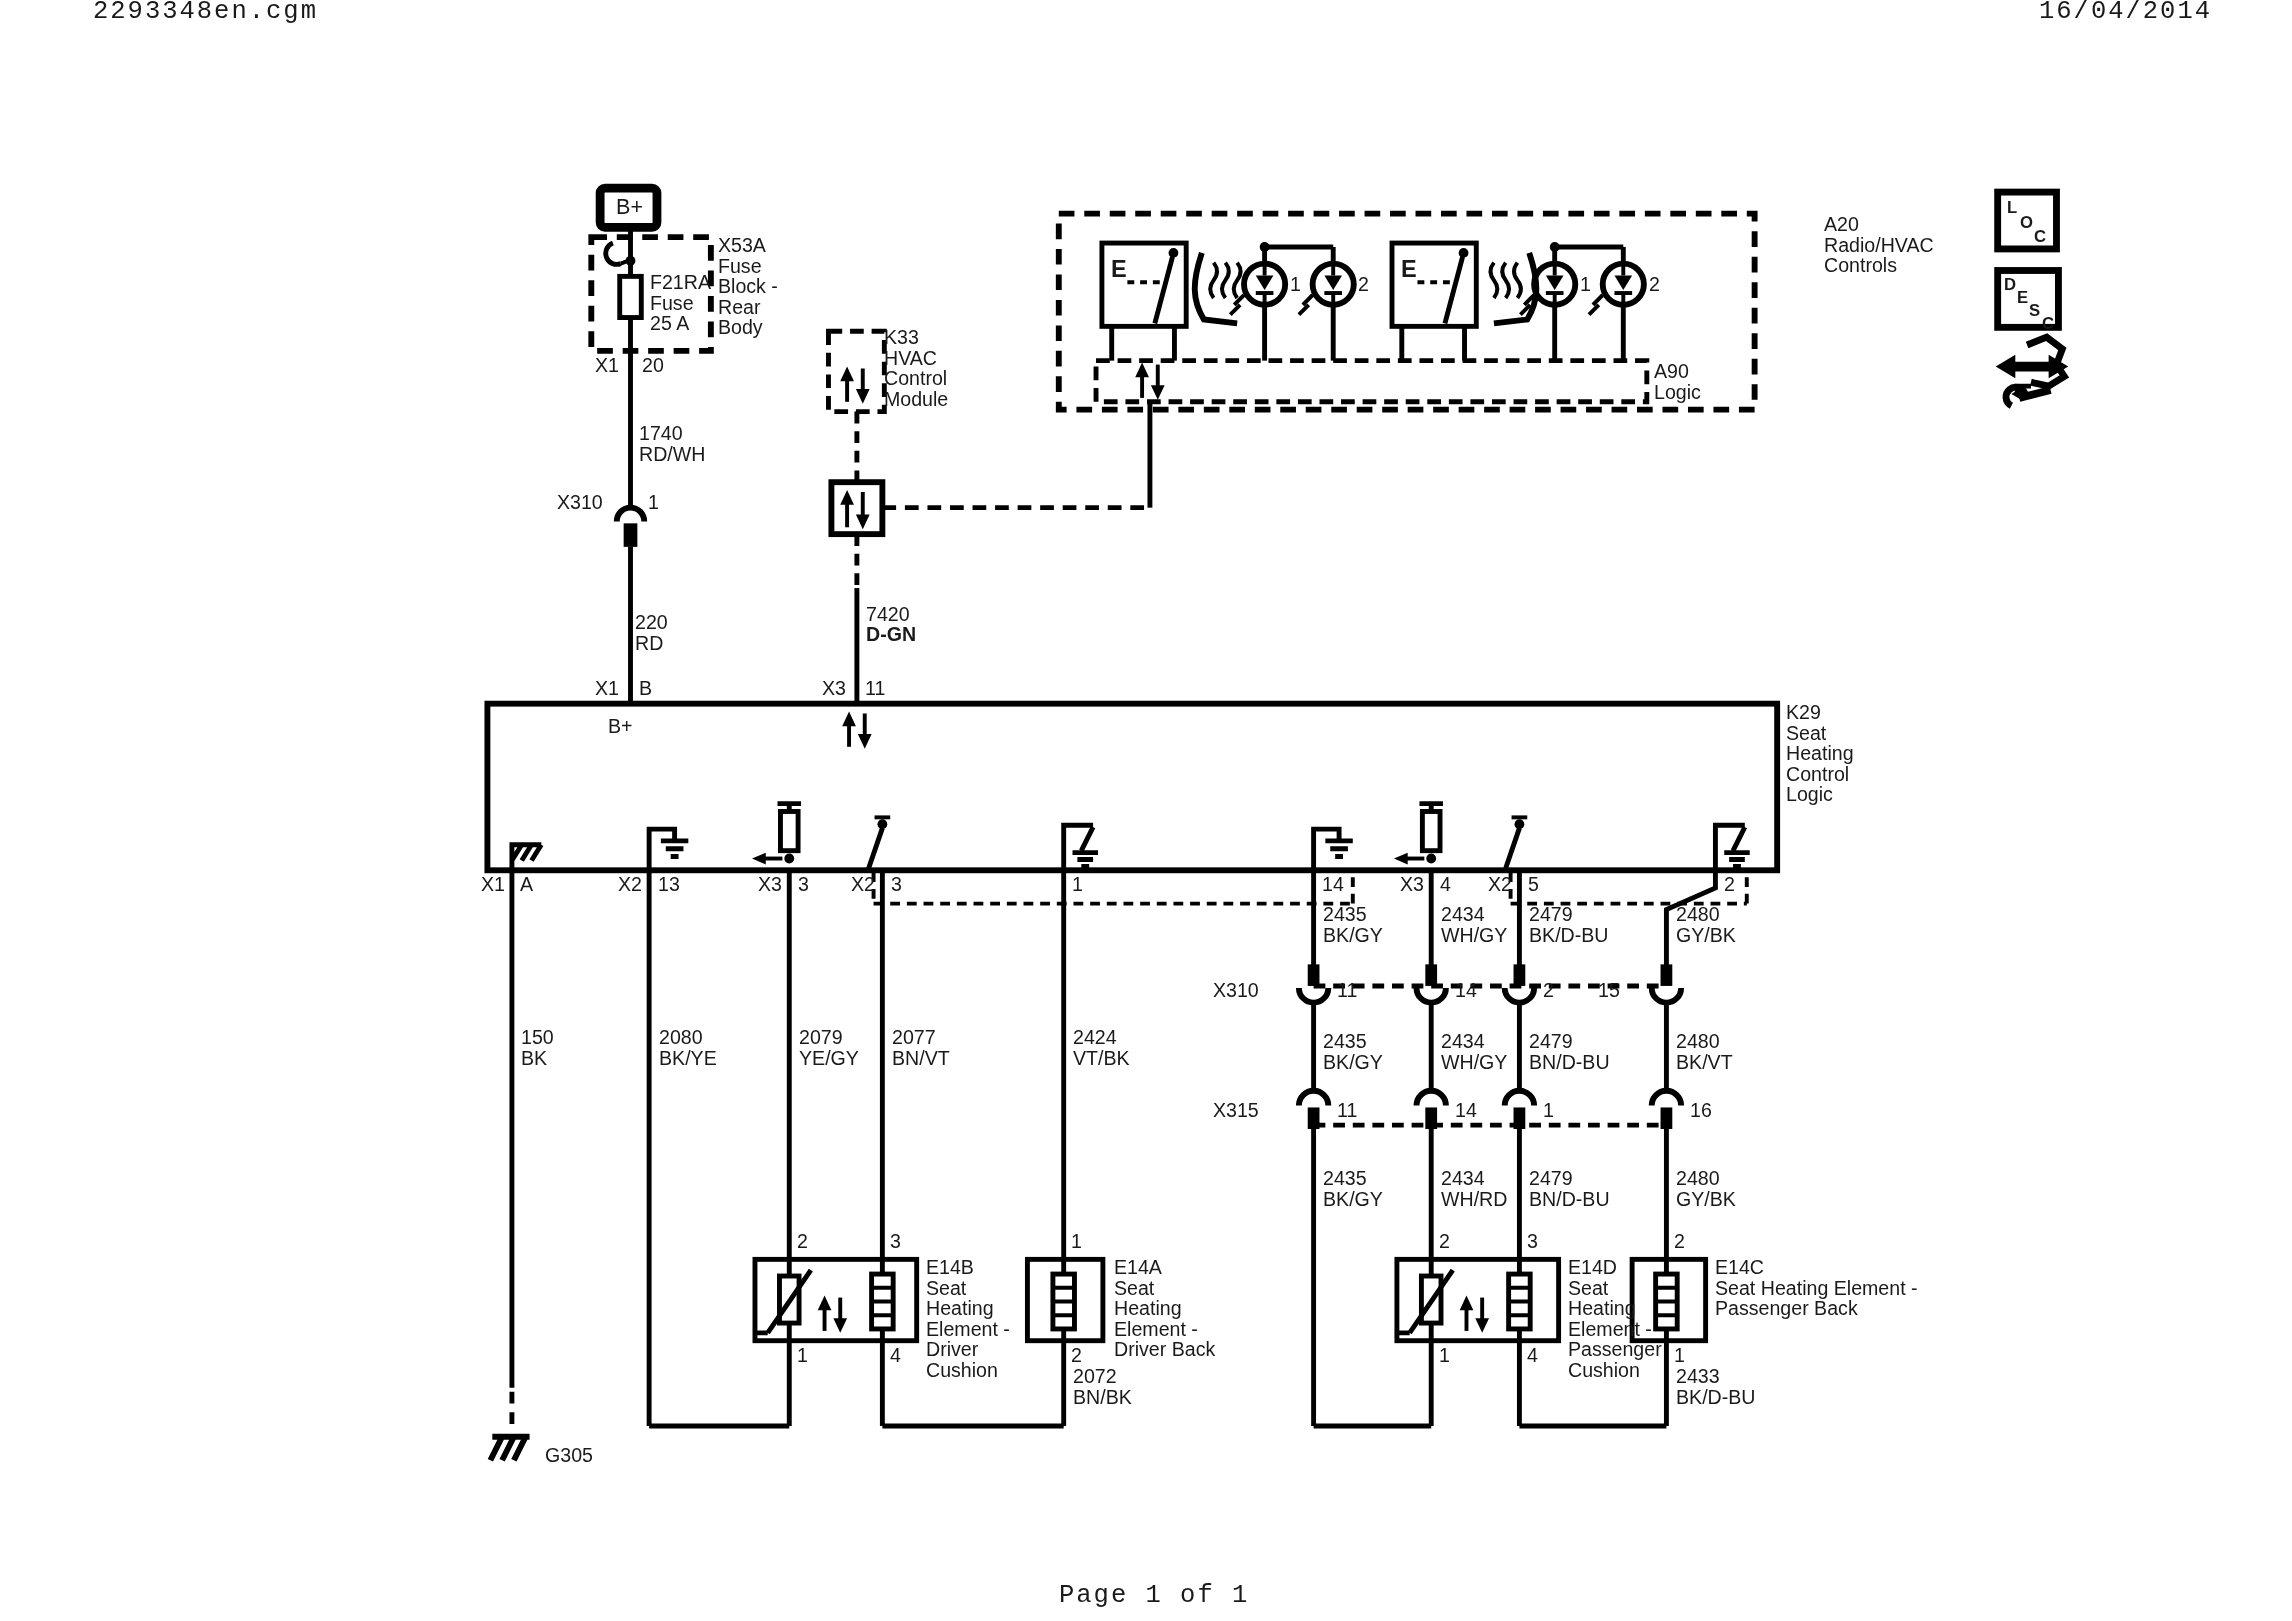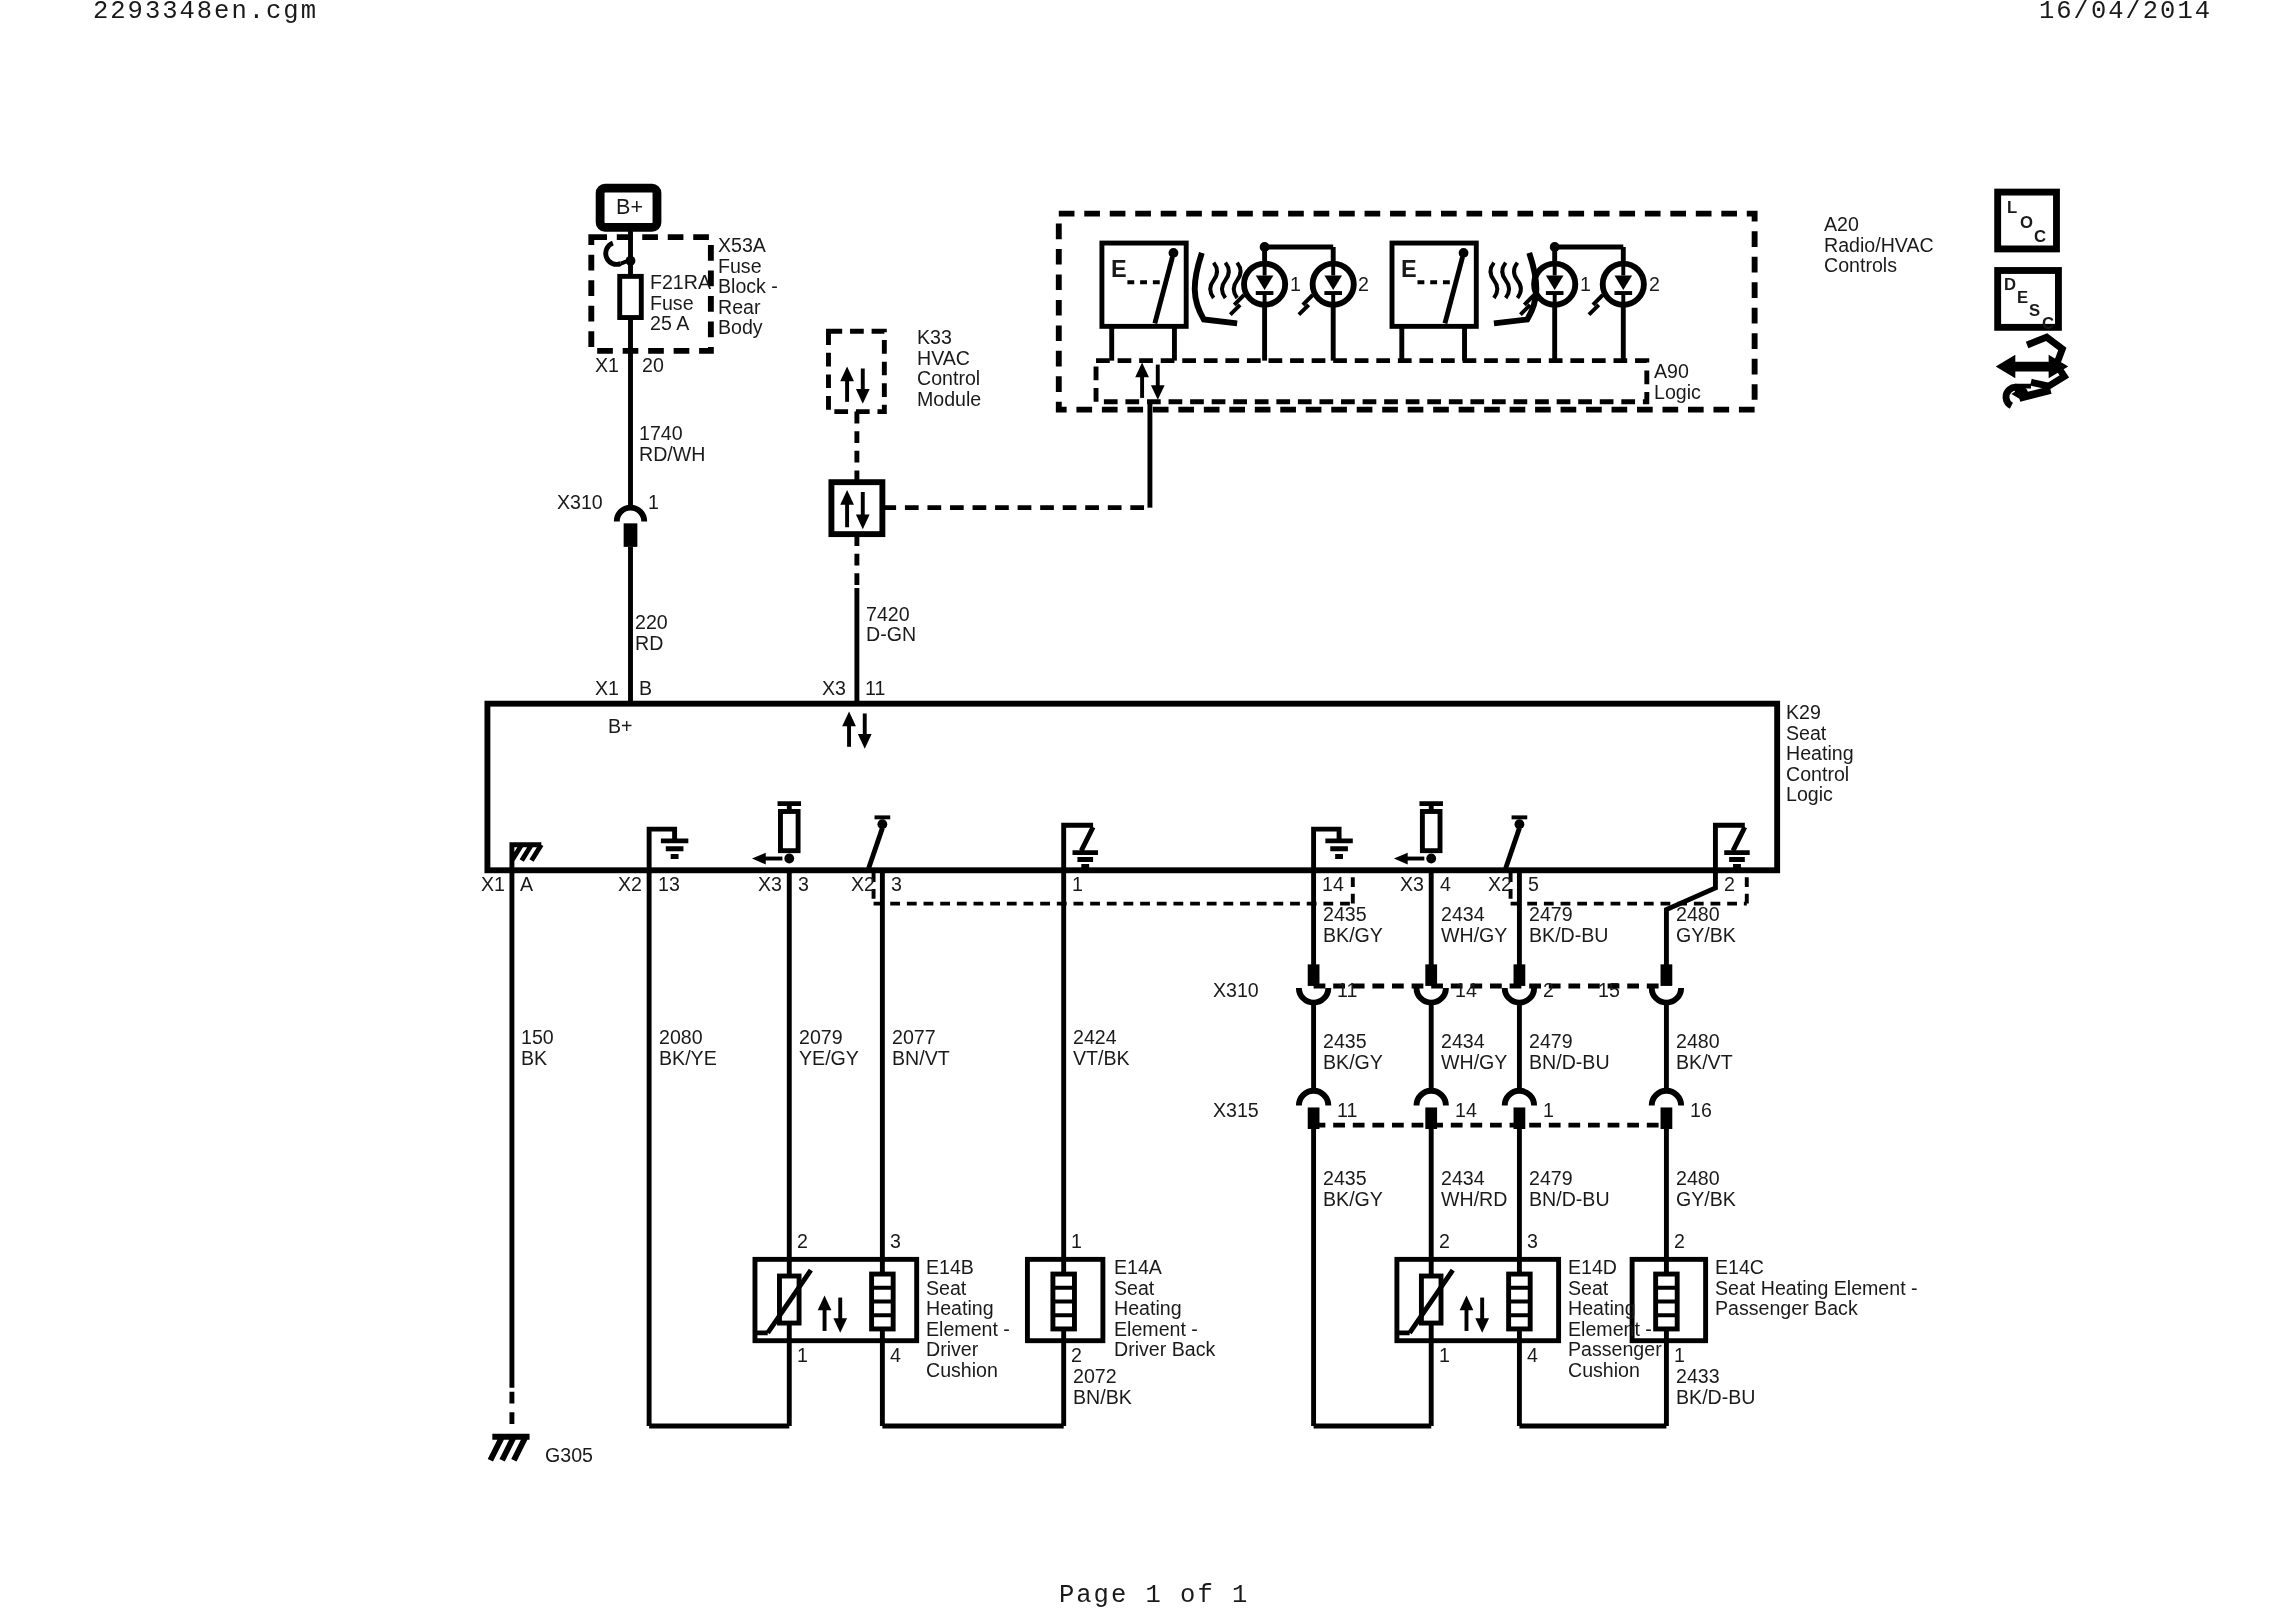--- a/index.html
+++ b/index.html
@@ -2,21 +2,21 @@
 <html><head>
 <meta charset="utf-8">
 <style>
   html,body{margin:0;padding:0}
   body{width:2293px;height:1621px;background:#fff;position:relative;overflow:hidden;
        font-family:"Liberation Sans",sans-serif;color:#000}
   svg{position:absolute;left:0;top:0}
   .lbl{position:absolute;font-size:19.6px;line-height:20.6px;white-space:pre-line;color:#1a1a1a}
   .mono{font-family:Liberation Mono, monospace;font-size:25.5px;letter-spacing:2px;white-space:pre}
   .pc{width:45px;text-align:right}
-  .bold{font-weight:normal}
+  .bold{font-weight:bold}
   .bplus{width:57px;text-align:center;font-size:21.6px}
   .esw{font-size:23.5px;font-weight:bold}
   .ic{font-size:16.7px;font-weight:bold}
 </style>
 </head>
 <body>
 
 <svg width="2293" height="1621" viewBox="0 0 2339 1654" stroke="#000" fill="none" stroke-width="5">
 
   <g>
@@ -277,21 +277,21 @@
 <div class="lbl pc" style="left:574px;top:355px">X1</div>
 <div class="lbl" style="left:642px;top:355px">20</div>
 
 <div class="lbl" style="left:639px;top:423px">1740
 RD/WH</div>
 <div class="lbl" style="left:557px;top:492px">X310</div>
 <div class="lbl" style="left:648px;top:492px">1</div>
 <div class="lbl" style="left:635px;top:612px">220
 RD</div>
 
-<div class="lbl" style="left:917px;top:327px">K33
+<div class="lbl" style="left:884px;top:327px">K33
 HVAC
 Control
 Module</div>
 <div class="lbl" style="left:866px;top:604px">7420</div>
 <div class="lbl bold" style="left:866px;top:624px">D-GN</div>
 
 <div class="lbl" style="left:1824px;top:214px">A20
 Radio/HVAC
 Controls</div>
 <div class="lbl" style="left:1654px;top:361px">A90

